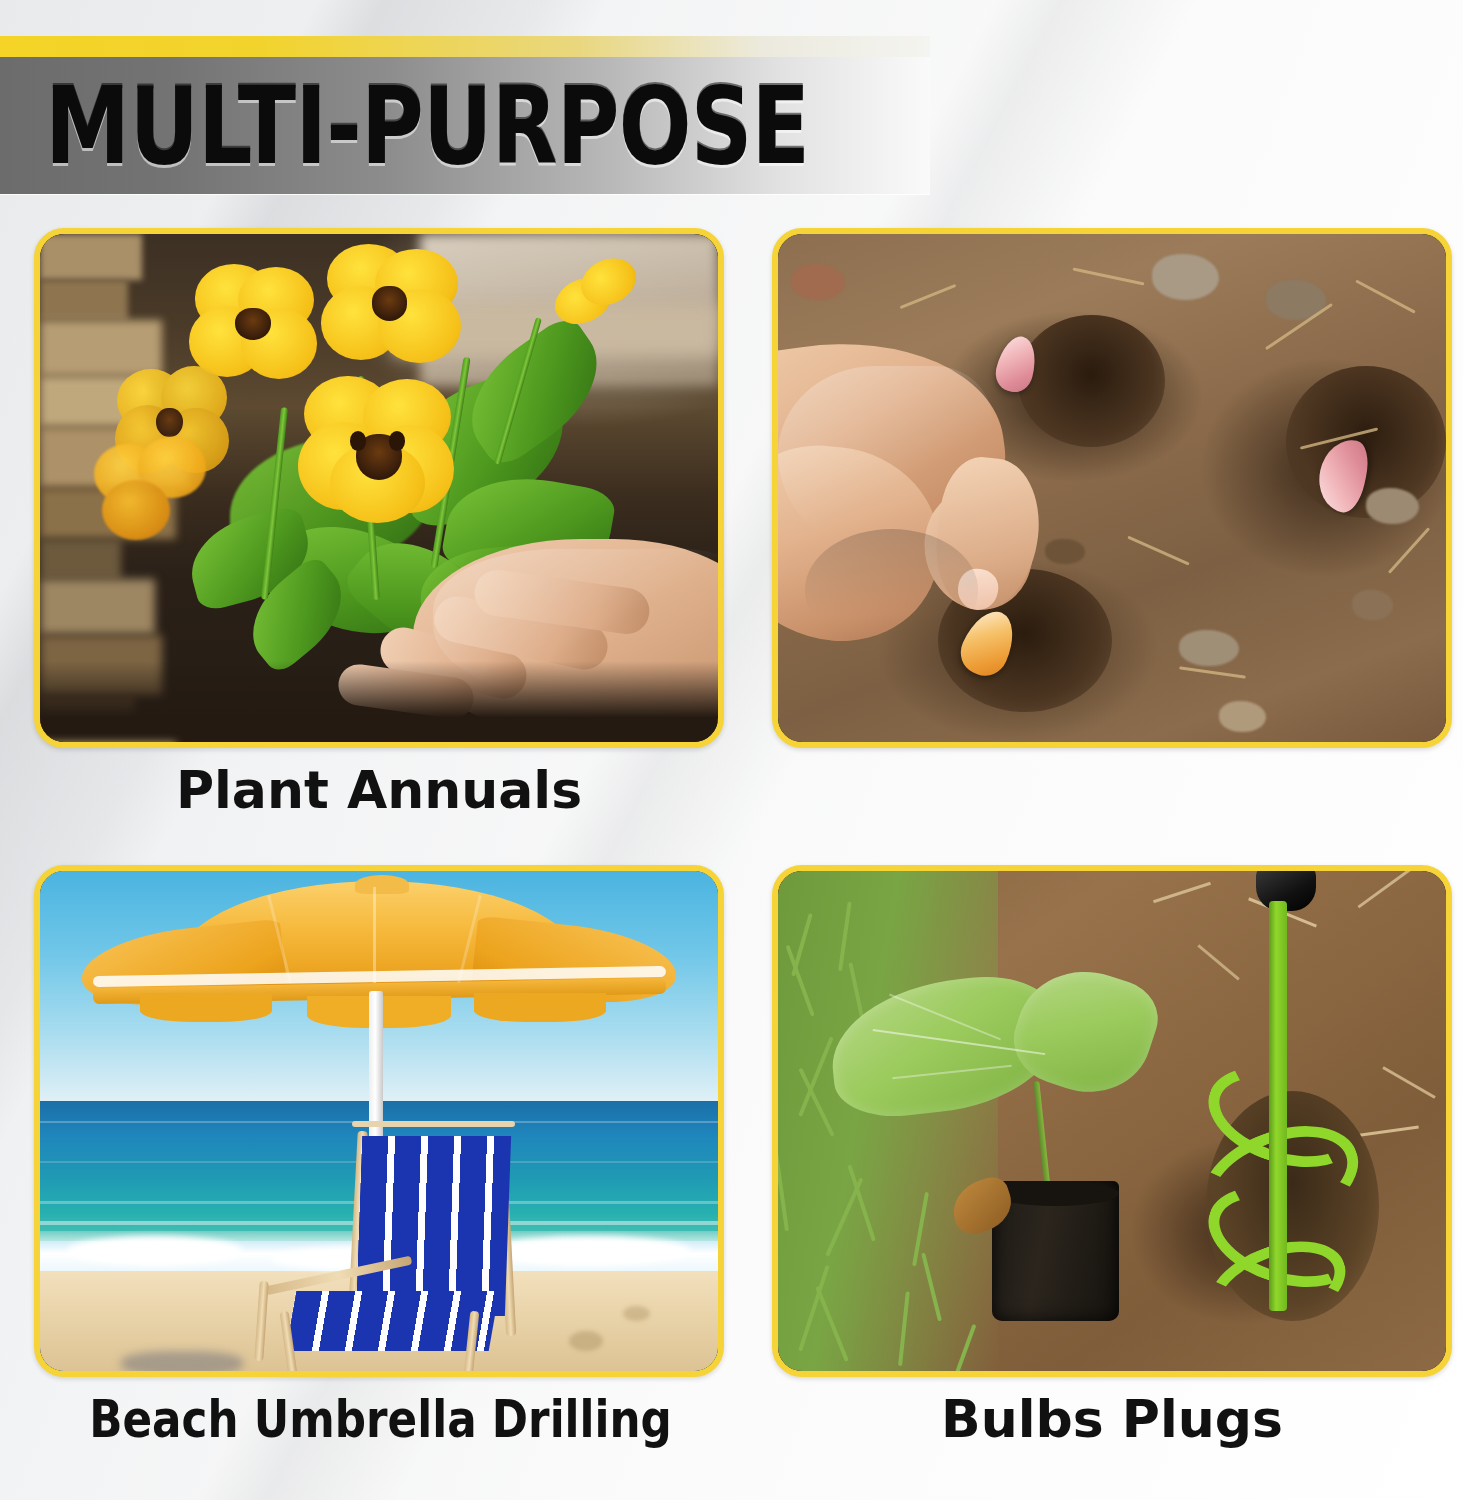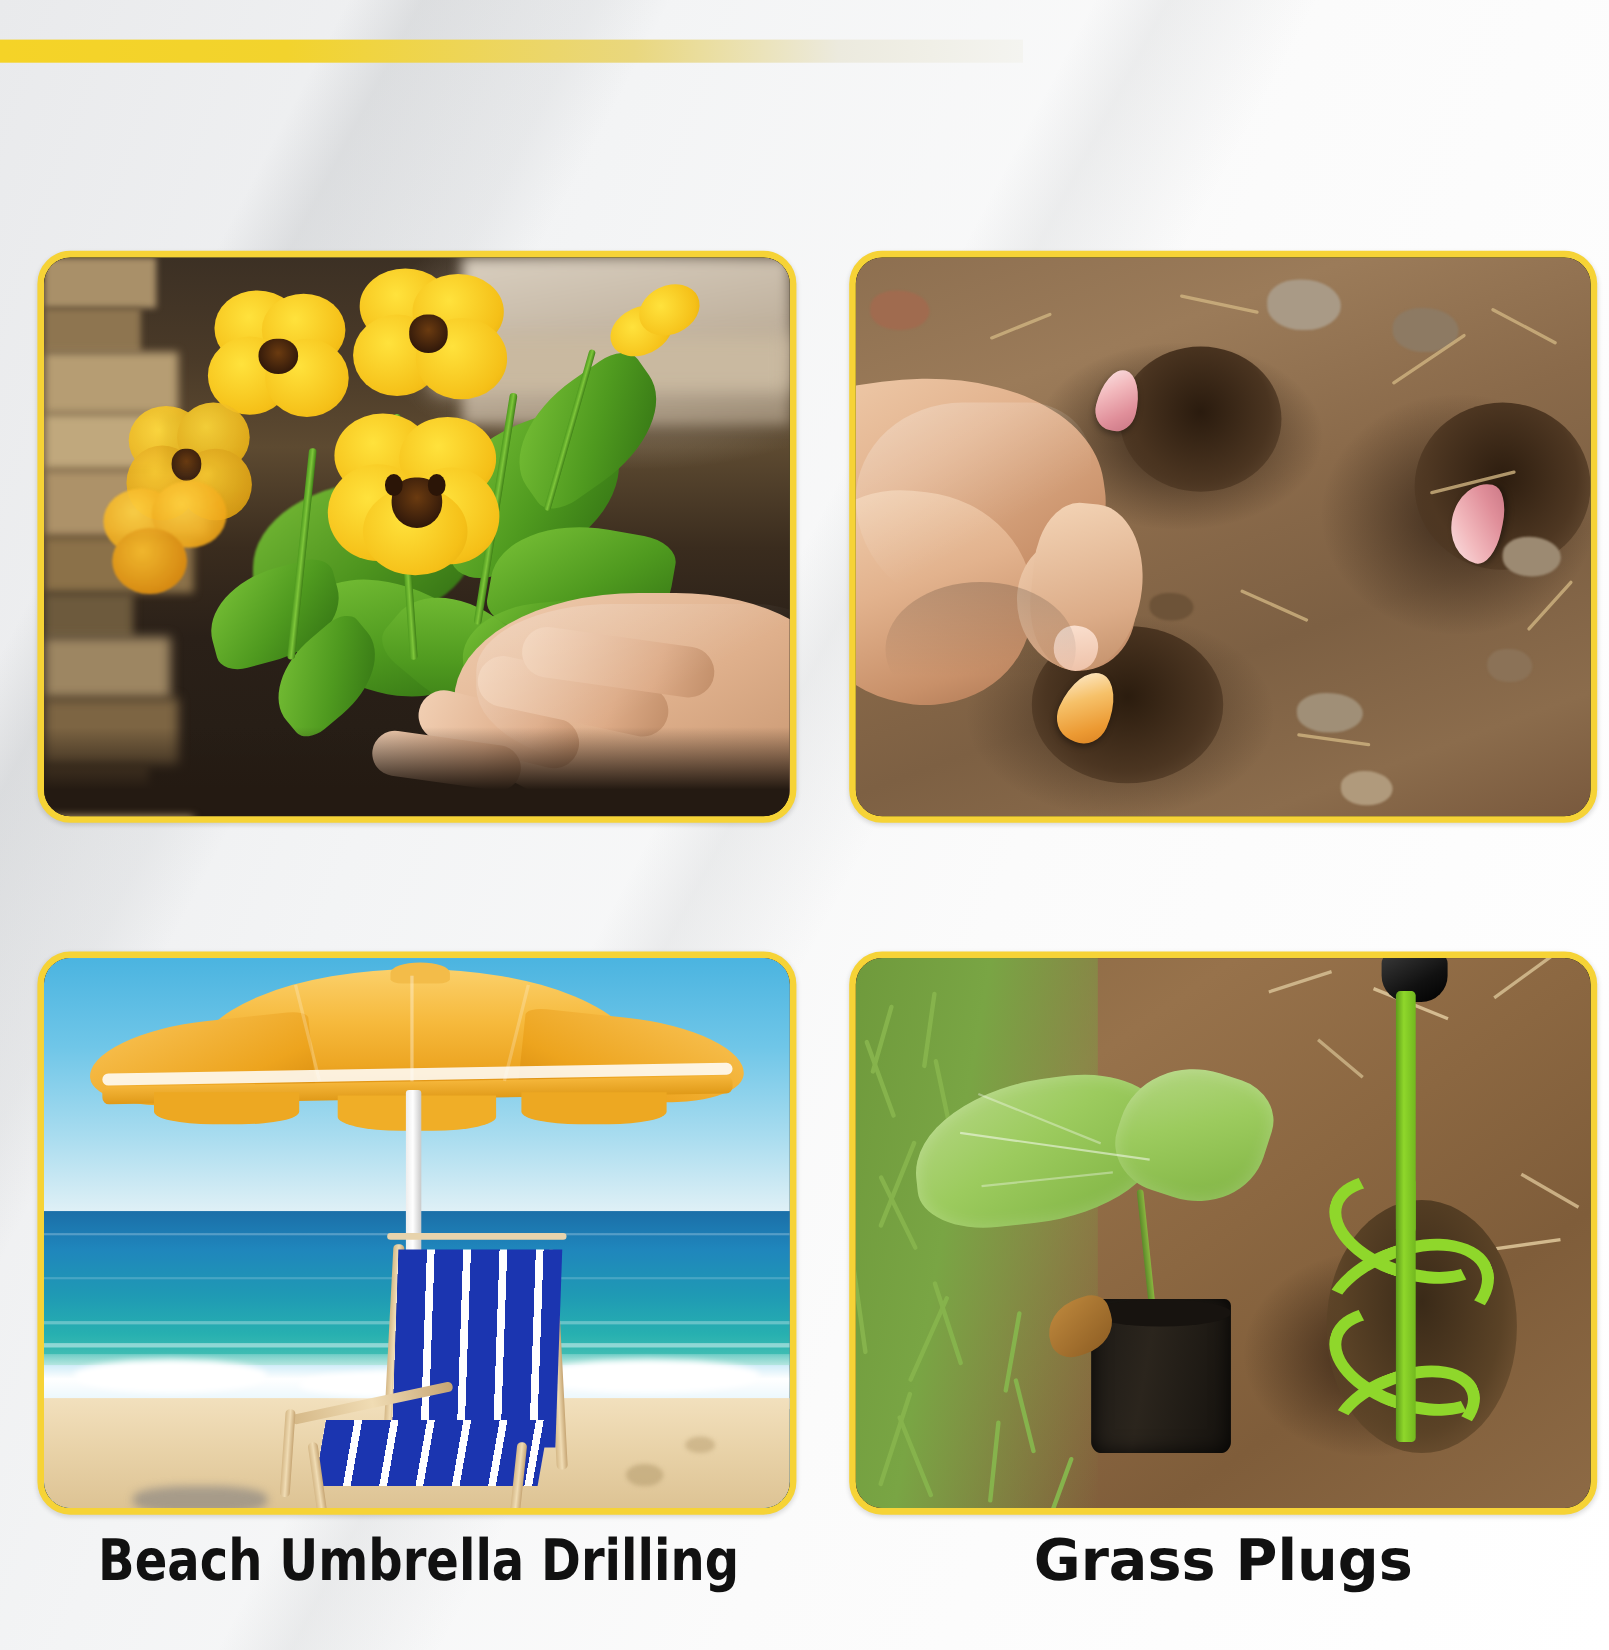--- a/index.html
+++ b/index.html
@@ -132,20 +132,23 @@
   .hole{position:absolute;border-radius:50%;
     background:radial-gradient(ellipse at 50% 40%, #3a2a18 0%, #5a4226 60%, rgba(0,0,0,0) 100%);}
 </style>
 </head>
 <body>
 
 <div id="page">
 
   <div class="hdr">
     <div class="hdr-bar"></div>
+    <div class="hdr-band">
+      <div class="hdr-title">MULTI-PURPOSE</div>
+    </div>
   </div>
 
   <div class="grid">
 
     <div class="cell c0">
       <div class="photo">
         <div class="inner">
           <div class="p1"></div>
 
           <div style="position:absolute;left:56%;top:0;width:44%;height:30%;background:linear-gradient(170deg,#d9cfc0,#bdae9a 60%,#9c8b74);filter:blur(6px);"></div>
@@ -228,20 +231,21 @@
           <div class="finger" style="left:44%;top:86%;width:20%;height:8%;transform:rotate(8deg);"></div>
           <div class="finger" style="left:58%;top:74%;width:26%;height:9%;transform:rotate(12deg);"></div>
           <div class="finger" style="left:64%;top:68%;width:26%;height:9%;transform:rotate(8deg);"></div>
           <div style="position:absolute;left:58%;top:62%;width:46%;height:30%;border-radius:40% 20% 30% 50%;background:linear-gradient(150deg,rgba(255,255,255,.25),rgba(0,0,0,0) 55%);"></div>
 
           <div style="position:absolute;left:0;bottom:0;width:100%;height:16%;background:linear-gradient(180deg,rgba(40,28,18,0),#241a12 70%);"></div>
           <div class="crumb" style="left:8%;bottom:2%;width:20%;height:9%;background:#b79d71;filter:blur(4px);"></div>
 
         </div>
       </div>
+      <div class="caption">Plant Annuals</div>
     </div>
 
     <div class="cell c1">
       <div class="photo">
         <div class="inner">
           <div class="p2"></div>
 
           <div style="position:absolute;left:36%;top:16%;width:22%;height:26%;border-radius:50%;
                       background:radial-gradient(ellipse at 50% 45%,#2a1b0e 0%,#4a3420 60%,rgba(0,0,0,0) 100%);"></div>
           <div style="position:absolute;left:76%;top:26%;width:24%;height:30%;border-radius:50%;
@@ -413,17 +417,17 @@
           <div class="auger-shaft" style="left:73.5%;top:6%;height:44%;"></div>
           <div>
             <div class="flight" style="left:64%;top:40%;width:20%;height:14%;transform:rotate(18deg);"></div>
             <div class="flight" style="left:63%;top:52%;width:21%;height:15%;transform:rotate(160deg);"></div>
             <div class="flight" style="left:64%;top:64%;width:20%;height:14%;transform:rotate(18deg);"></div>
             <div class="flight" style="left:64%;top:75%;width:18%;height:12%;transform:rotate(160deg);"></div>
             <div class="auger-shaft" style="left:73.5%;top:40%;height:48%;"></div>
           </div>
         </div>
       </div>
-      <div class="caption">Grass Plugs</div>
+      <div class="caption">Bulbs Plugs</div>
     </div>
 
   </div>
 </div>
 
 </body></html>

